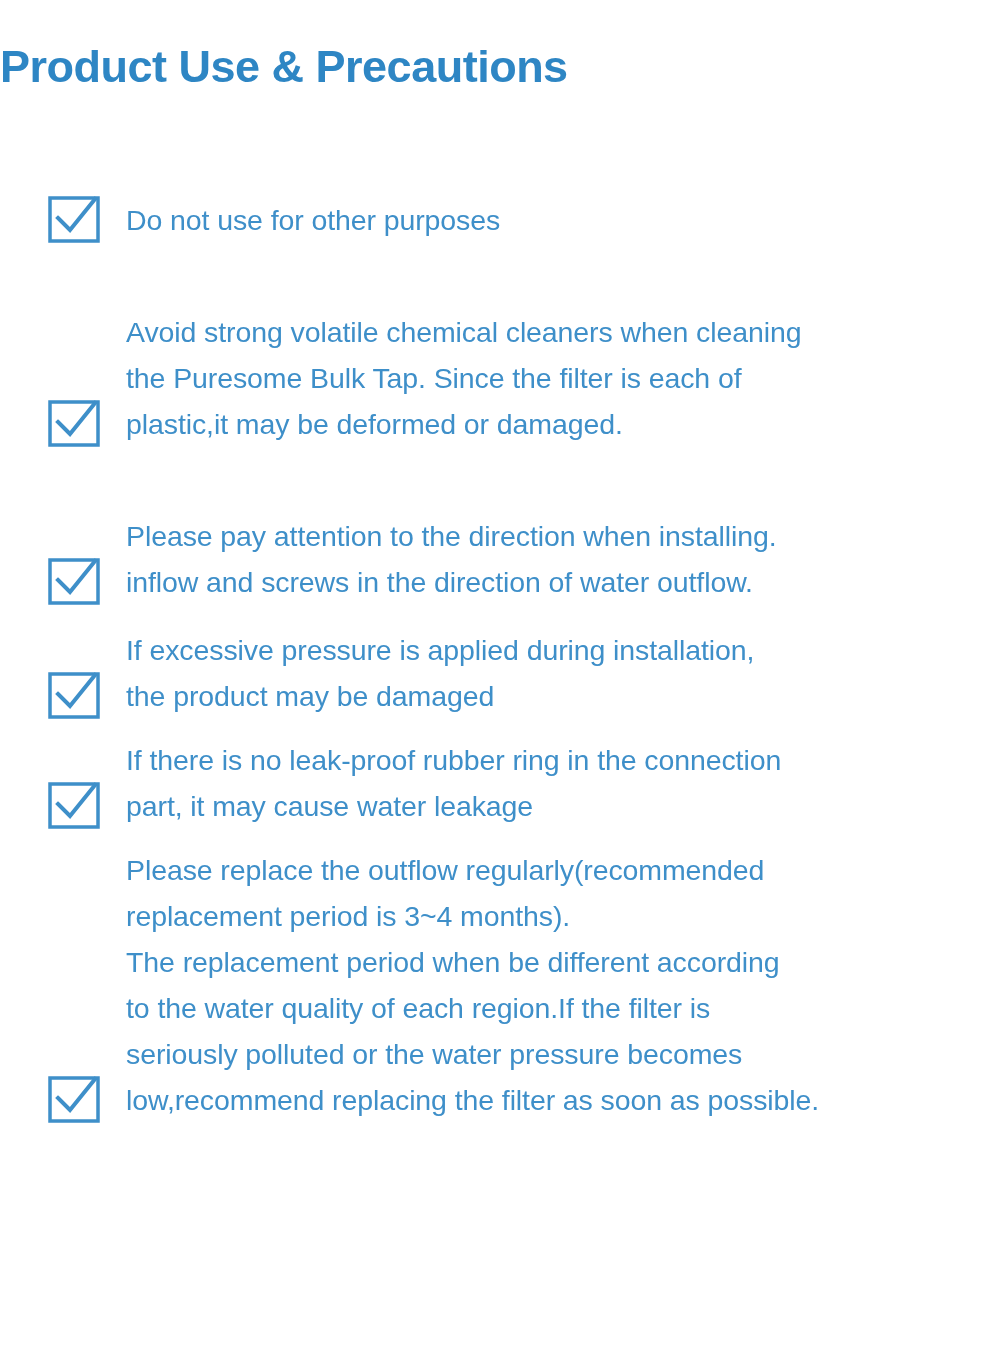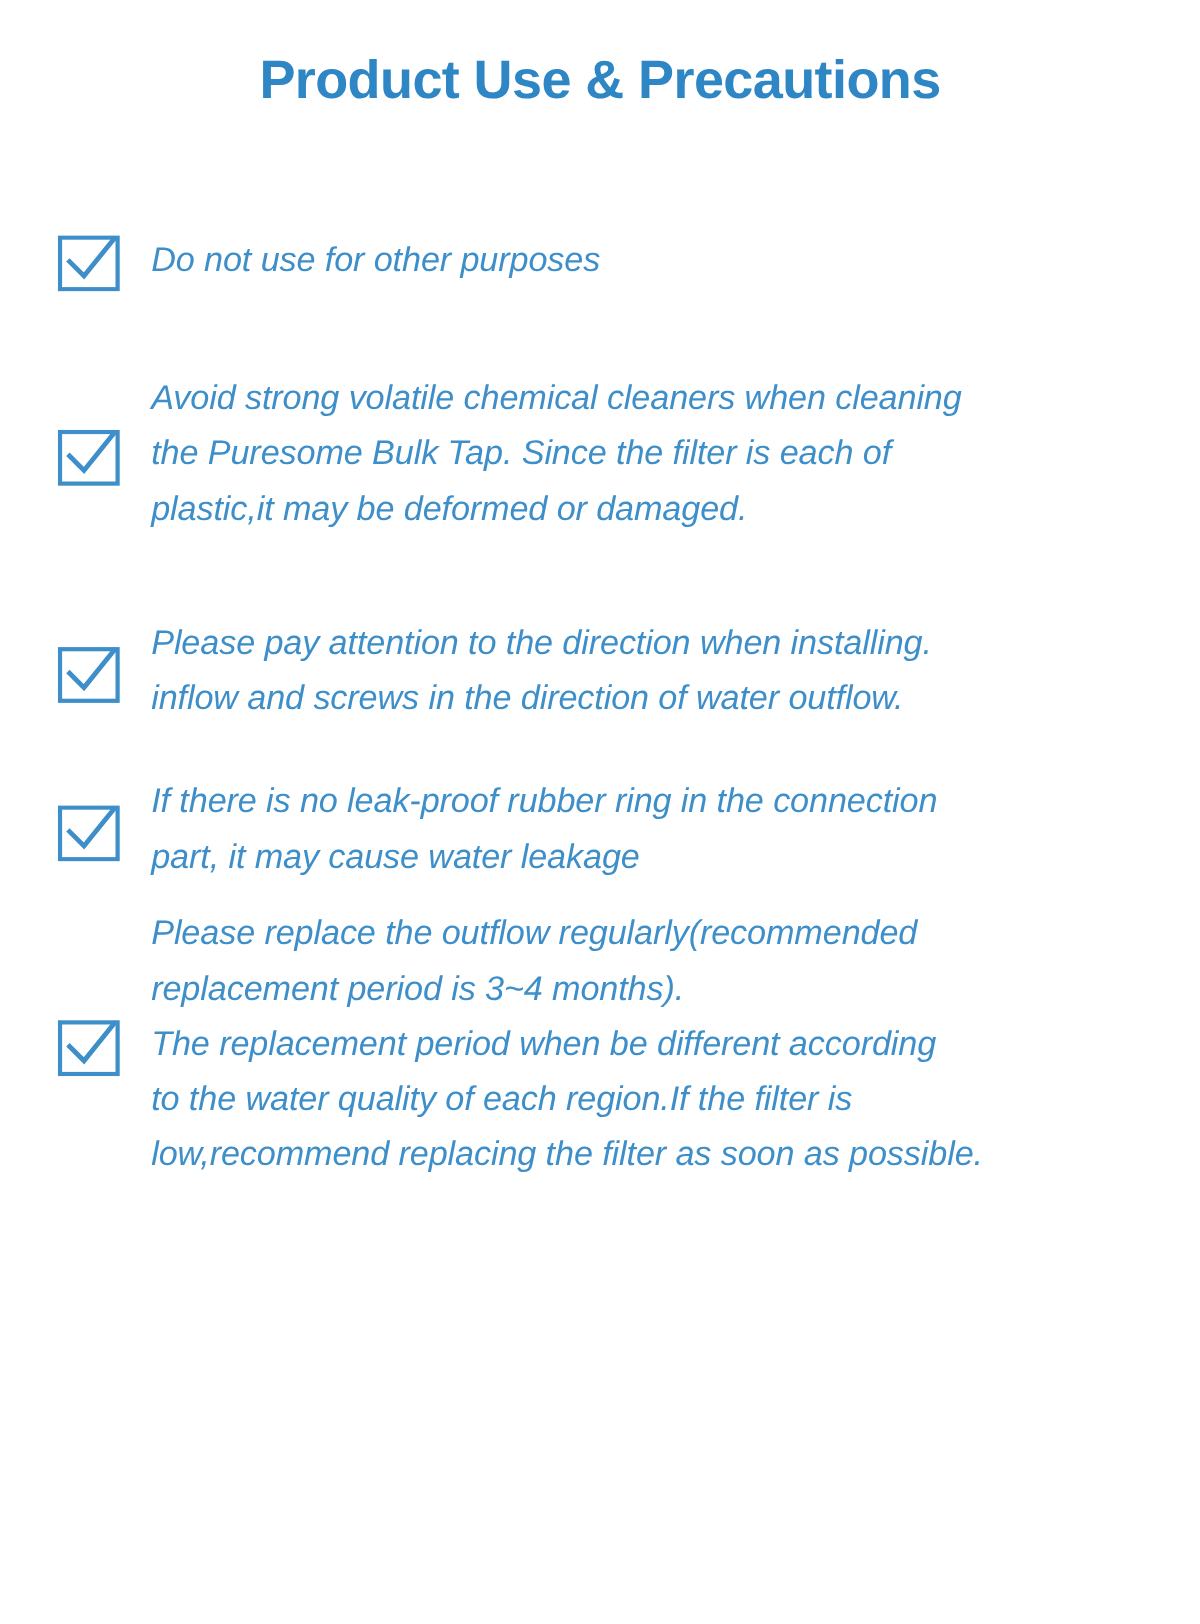--- a/index.html
+++ b/index.html
@@ -14,37 +14,36 @@
     color: #3a8dc8;
     overflow: hidden;
   }
   .page {
     position: relative;
     width: 1000px;
     height: 1353px;
     box-sizing: border-box;
   }
   .title {
-    text-align: center;
+    text-align: left;
     font-size: 45px;
     font-weight: bold;
     color: #2e86c4;
     letter-spacing: -0.5px;
     padding-top: 40px;
     line-height: 1.2;
   }
   .list {
     margin-top: 96px;
     padding-left: 48px;
     padding-right: 24px;
   }
   .item {
     display: flex;
-    align-items: center;
-    font-style: italic;
+    align-items: flex-end;
   }
   .checkbox {
     flex: 0 0 auto;
     width: 52px;
     height: 47px;
     margin-top: 6px;
     margin-right: 26px;
     position: relative;
   }
   .checkbox svg {
@@ -113,20 +112,32 @@
         </svg>
       </span>
       <div class="lines">
         <div class="line">Please pay attention to the direction when installing.</div>
         <div class="line">inflow and screws in the direction of water outflow.</div>
       </div>
     </div>
 
     <div class="gap-sm"></div>
 
+    <div class="item">
+      <span class="checkbox">
+        <svg viewBox="0 0 52 47" xmlns="http://www.w3.org/2000/svg">
+          <rect x="2" y="2" width="48" height="43" fill="none" stroke="#3e8fc9" stroke-width="3.5"></rect>
+          <path d="M10 22 L22 34 L47 3" fill="none" stroke="#3e8fc9" stroke-width="4" stroke-linecap="square"></path>
+        </svg>
+      </span>
+      <div class="lines">
+        <div class="line">If excessive pressure is applied during installation,</div>
+        <div class="line">the product may be damaged</div>
+      </div>
+    </div>
 
     <div class="gap-xs"></div>
 
     <div class="item">
       <span class="checkbox">
         <svg viewBox="0 0 52 47" xmlns="http://www.w3.org/2000/svg">
           <rect x="2" y="2" width="48" height="43" fill="none" stroke="#3e8fc9" stroke-width="3.5"></rect>
           <path d="M10 22 L22 34 L47 3" fill="none" stroke="#3e8fc9" stroke-width="4" stroke-linecap="square"></path>
         </svg>
       </span>
@@ -143,18 +154,19 @@
         <svg viewBox="0 0 52 47" xmlns="http://www.w3.org/2000/svg">
           <rect x="2" y="2" width="48" height="43" fill="none" stroke="#3e8fc9" stroke-width="3.5"></rect>
           <path d="M10 22 L22 34 L47 3" fill="none" stroke="#3e8fc9" stroke-width="4" stroke-linecap="square"></path>
         </svg>
       </span>
       <div class="lines">
         <div class="line">Please replace the outflow regularly(recommended</div>
         <div class="line">replacement period is 3~4 months).</div>
         <div class="line">The replacement period when be different according</div>
         <div class="line">to the water quality of each region.If the filter is</div>
+        <div class="line">seriously polluted or the water pressure becomes</div>
         <div class="line">low,recommend replacing the filter as soon as possible.</div>
       </div>
     </div>
 
   </div>
 </div>
 
 </body></html>

